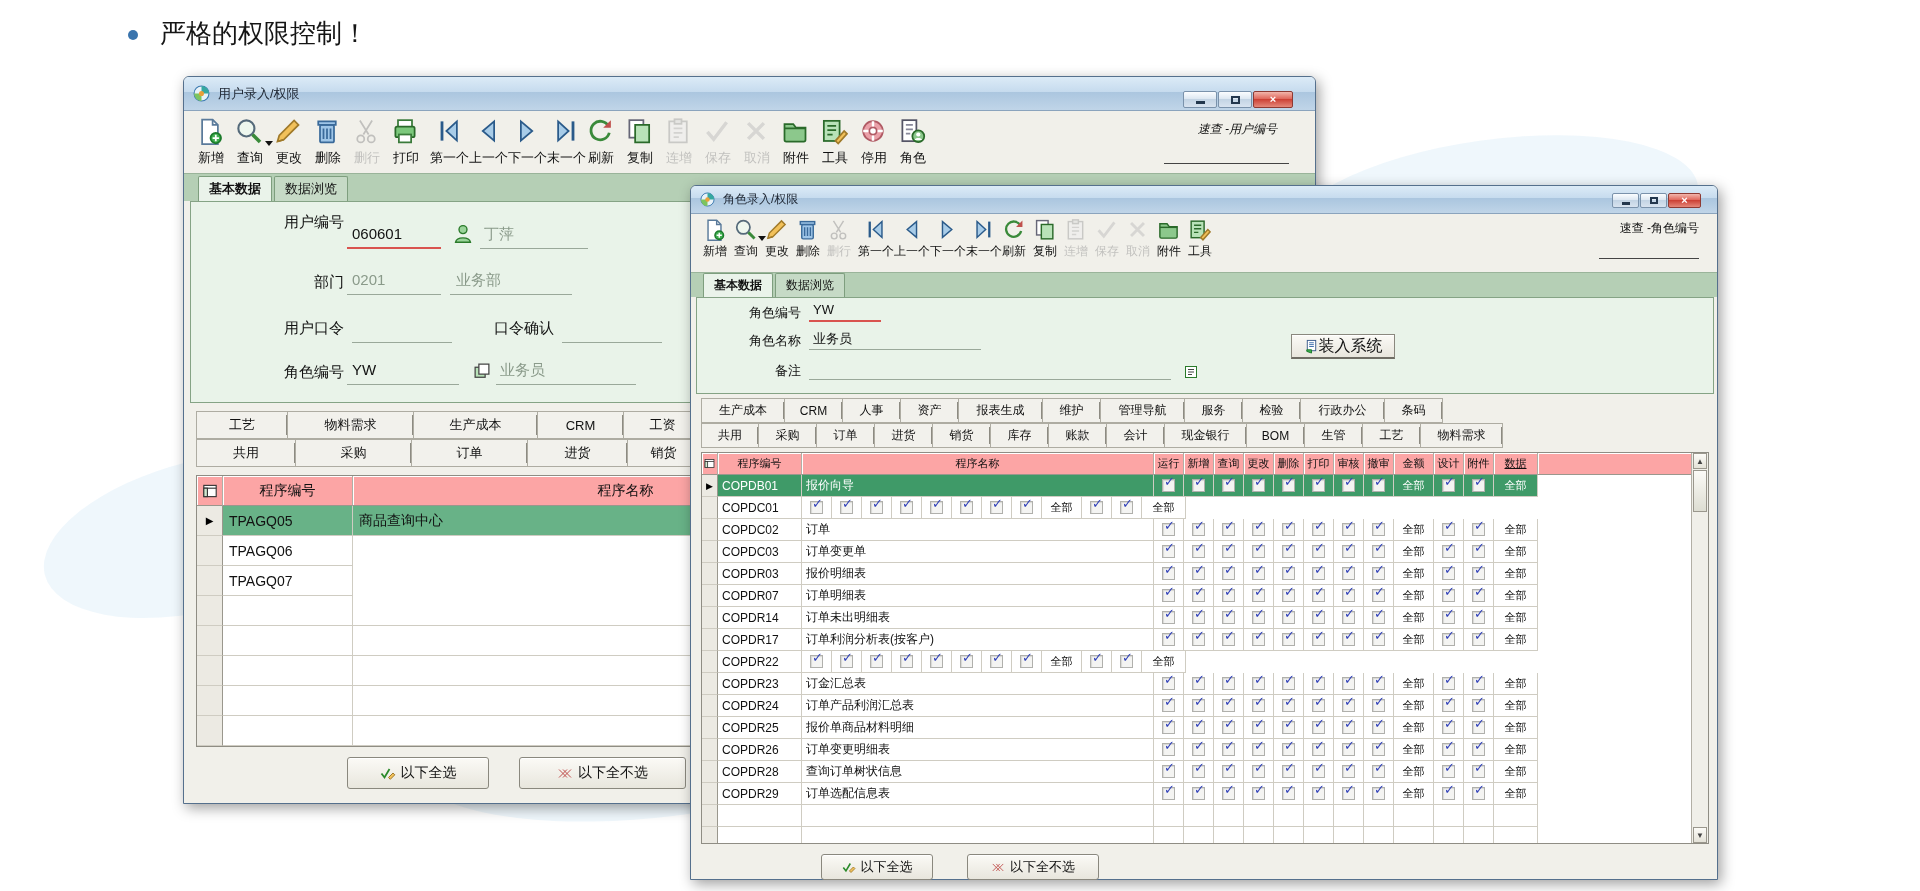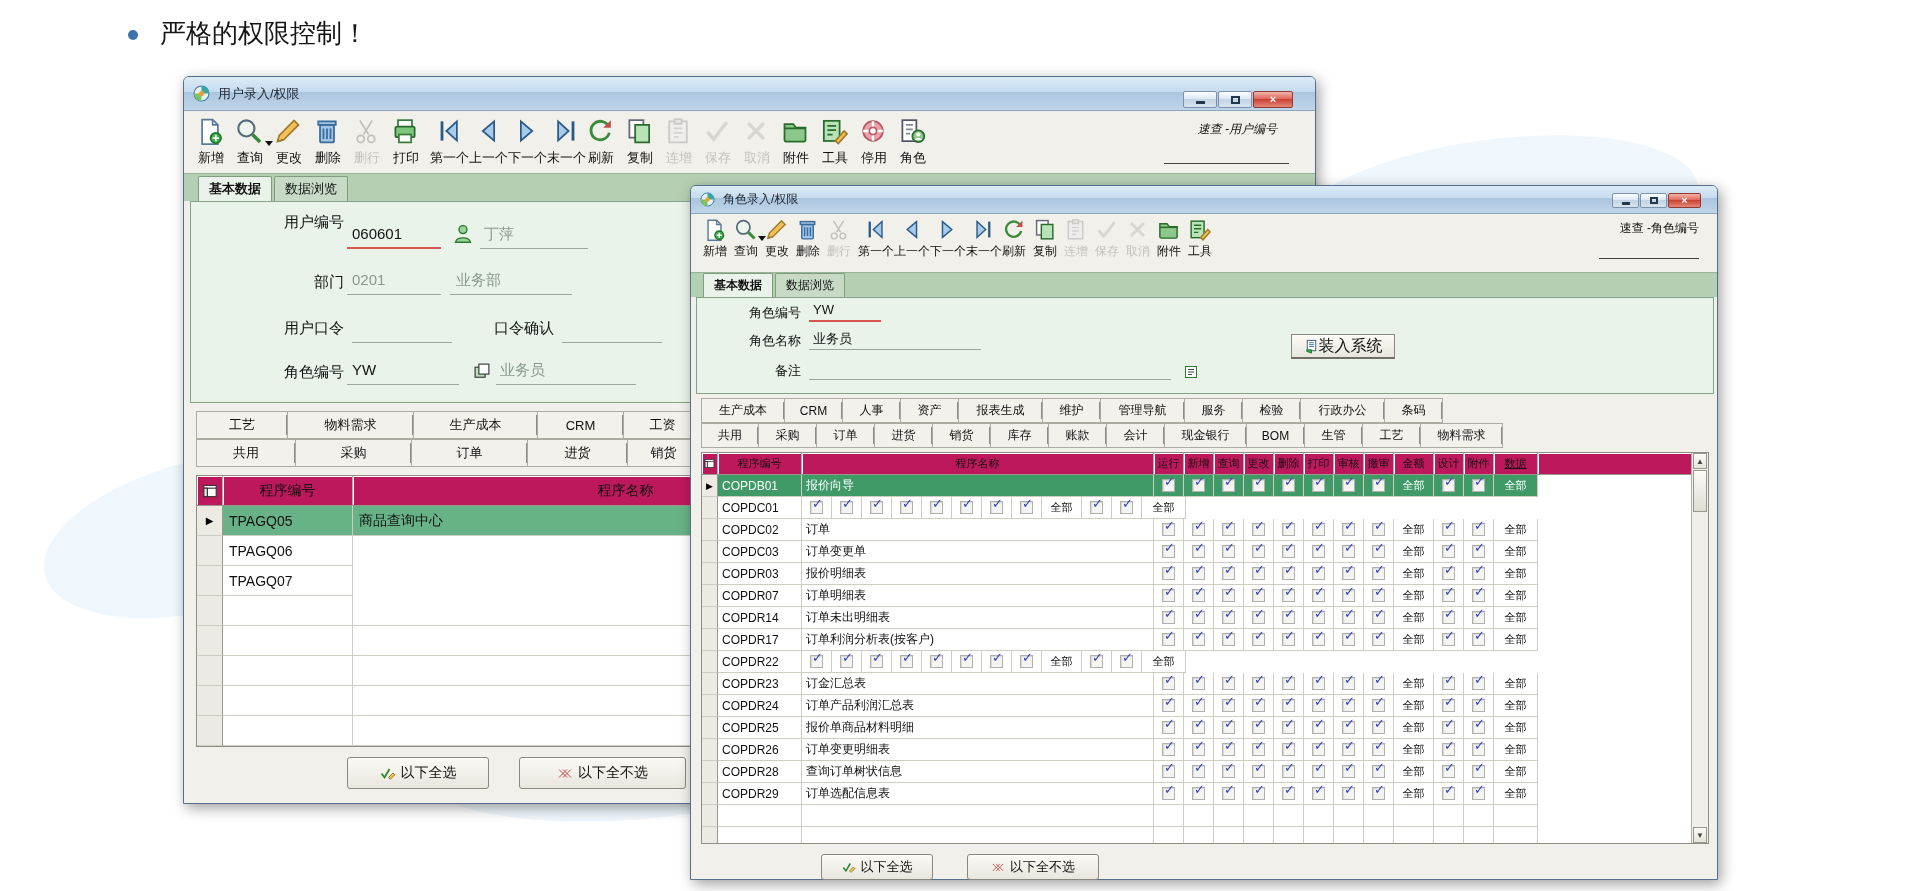--- a/index.html
+++ b/index.html
@@ -76,21 +76,21 @@
     white-space:nowrap; position:relative; }
   .cat:first-child { border-left:1px solid #aeaca2; }
   .cat::after { content:""; position:absolute; right:0; top:3px; bottom:3px;
     width:1px; background:#8d8b82; }
 
   
   .grid { position:absolute; background:#fff; border:1px solid #8f8d84; overflow:hidden; }
   .grow { display:flex; }
   .gcell { border-right:1px solid #cfccc2; border-bottom:1px solid #cfccc2;
     display:flex; align-items:center; overflow:hidden; white-space:nowrap; color:#111; }
-  .gcell.hd { background:#be185d; border-right:1px solid #b2afa5;
+  .gcell.hd { background:#fca5a5; border-right:1px solid #b2afa5;
     border-bottom:1px solid #9a978d; box-shadow:inset 1px 1px 0 #fff; }
   .gcell.hd.center, .gcell.center { justify-content:center; }
   .gcell.sel { background:#eceae3; border-right:1px solid #9a978d;
     justify-content:center; color:#000; }
   .grow.selected-back .gcell:not(.sel) { background:#68b287; }
   .grow.selected-front .gcell:not(.sel) { background:#3f9a68; color:#fff; }
   .ck { position:relative; width:13px; height:13px; background:#f4f4f2;
     border:1px solid #b0b0ac; box-shadow:inset 1px 1px 1px #d8d8d4; }
   .ck b { position:absolute; left:1px; top:-6px; font-size:13px; color:#3040b8; }
   .allv { font-size:11px; }

